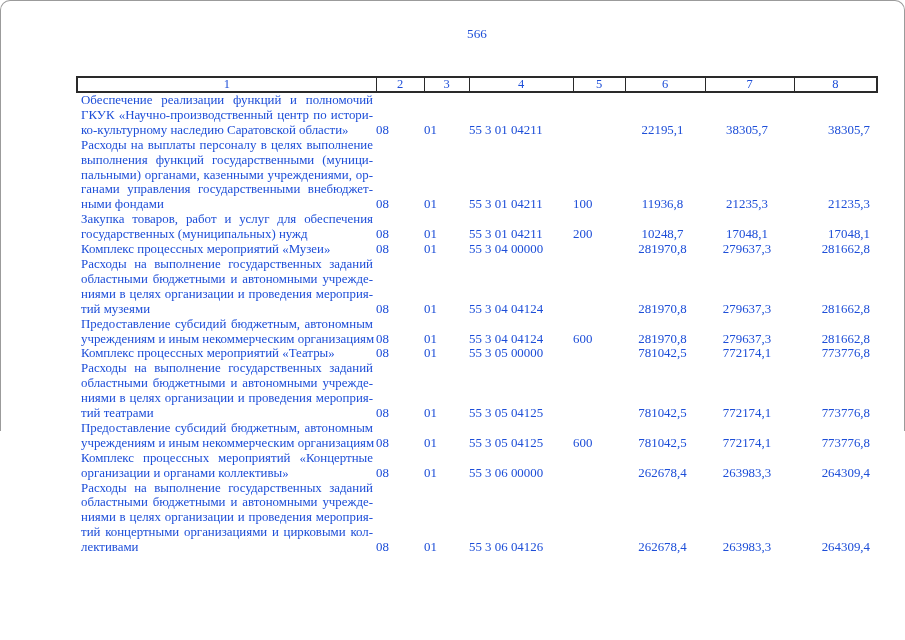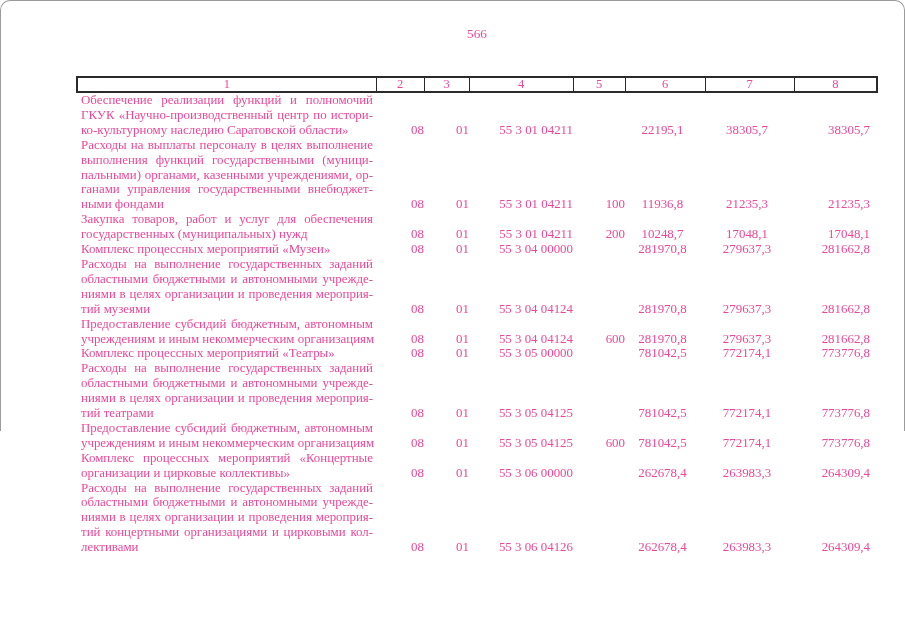--- a/index.html
+++ b/index.html
@@ -7,21 +7,21 @@
     padding: 0;
     background: #ffffff;
   }
   .page {
     position: relative;
     width: 905px;
     height: 640px;
     background: #ffffff;
     overflow: hidden;
     font-family: "Liberation Serif", "DejaVu Serif", serif;
-    color: #ec4899;
+    color: #1d4ed8;
   }
   
   .page-frame {
     position: absolute;
     left: 0; top: 0;
     width: 903px;
     height: 430px;
     border: 1px solid #9b9b9b;
     border-bottom: none;
     border-radius: 10px 10px 0 0;
@@ -66,21 +66,21 @@
   table.budget-table tbody tr:first-child > td { padding-top: 0; }
   td.name-cell { padding-left: 4px !important; padding-right: 3px !important; }
   td.name-cell .line {
     line-height: 14.9px;
     white-space: nowrap;
     text-align: justify;
     text-align-last: justify;
   }
   td.name-cell .line.last { text-align-last: left; }
   td.val { font-size: 12.9px; }
-  td.c2, td.c3, td.c4, td.c5 { text-align: right; }
+  td.c2, td.c3, td.c4, td.c5 { text-align: left; }
   td.c6, td.c7 { text-align: center; padding-right: 5px !important; }
   td.c8 { text-align: right; padding-right: 7px !important; }
 </style>
 </head>
 <body>
 
 <div class="page">
   <div class="page-frame"></div>
   <div class="page-number">566</div>
   <table class="budget-table">
@@ -226,21 +226,21 @@
           <td class="val c3">01</td>
           <td class="val c4">55 3 05 04125</td>
           <td class="val c5">600</td>
           <td class="val c6">781042,5</td>
           <td class="val c7">772174,1</td>
           <td class="val c8">773776,8</td>
         </tr>
         <tr>
           <td class="name-cell">
             <div class="line">Комплекс процессных мероприятий «Концертные</div>
-            <div class="line last">организации и цирковые коллективы»</div>
+            <div class="line last">организации и органами коллективы»</div>
           </td>
           <td class="val c2">08</td>
           <td class="val c3">01</td>
           <td class="val c4">55 3 06 00000</td>
           <td class="val c5"></td>
           <td class="val c6">262678,4</td>
           <td class="val c7">263983,3</td>
           <td class="val c8">264309,4</td>
         </tr>
         <tr>

